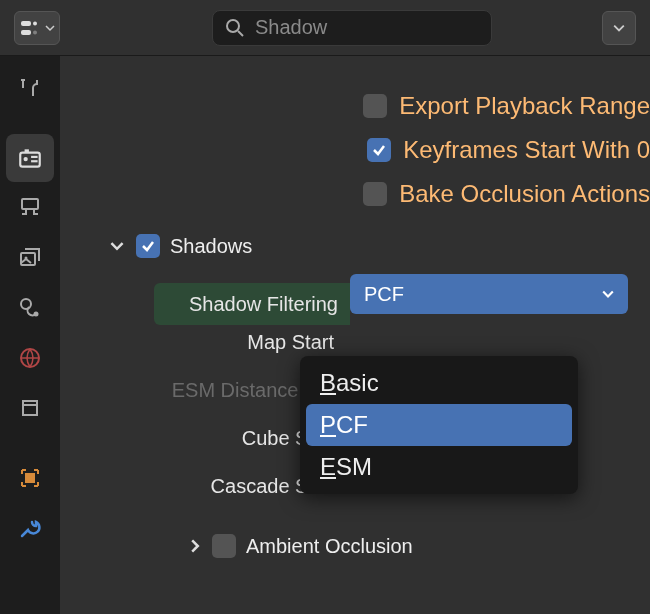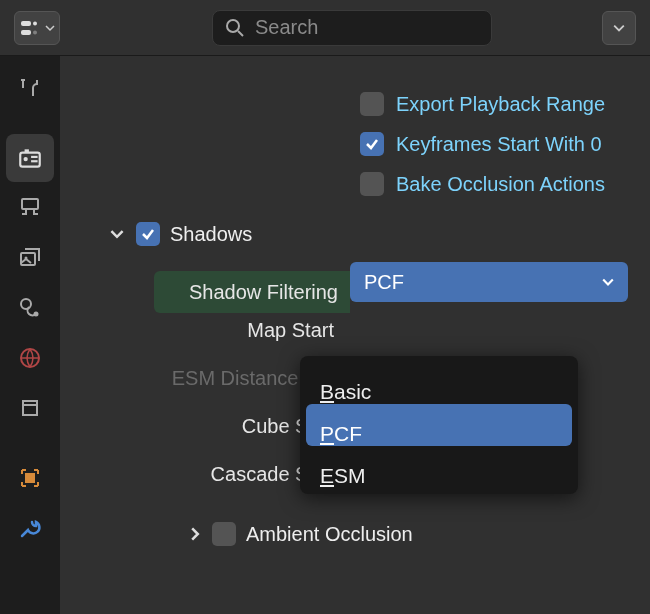--- a/index.html
+++ b/index.html
@@ -15,38 +15,38 @@
   
   .main { display: flex; height: calc(100% - 56px); }
   
   .sidebar { width: 60px; background: #1d1d1d; display: flex; flex-direction: column; align-items: center; padding-top: 8px; gap: 2px; }
   .side-item { width: 48px; height: 48px; display: flex; align-items: center; justify-content: center; border-radius: 8px; }
   .side-item.active { background: #3a3a3a; }
   .side-sep { height: 18px; }
   
   .panel { flex: 1; background: #303030; padding: 28px 0 0 0; overflow: hidden; }
   
-  .checkrow { display: flex; align-items: center; gap: 12px; padding: 8px 0 8px 300px; font-size: 20px; color: #7dd3fc; }
+  .checkrow { display: flex; align-items: center; gap: 12px; padding: 8px 0 8px 300px; font-size: 24px; color: #fdba74; justify-content: flex-end; }
   .check { width: 24px; height: 24px; border-radius: 5px; background: #545454; display:flex; align-items:center; justify-content:center; }
   .check.on { background: #4772b3; }
   .check.on svg { display:block; }
   .check svg { display:none; }
   
   .section-header { display: flex; align-items: center; gap: 10px; padding: 18px 0 12px 48px; font-size: 20px; color: #eee; }
   .section-header .collapse-icon { width:18px; height:18px; display:flex; align-items:center; justify-content:center; }
   
   .field-row { display: flex; align-items: center; height: 48px; }
   .field-label { width: 290px; text-align: right; padding-right: 16px; font-size: 20px; color: #e6e6e6; white-space:nowrap; overflow:hidden; text-overflow:ellipsis;}
   .field-label.highlight { background: #2d4a36; border-radius: 6px 0 0 6px; height: 42px; line-height: 42px; margin-left: 94px; width: 196px; padding-right: 12px; margin-top: 20px; }
   .field-label.disabled { color: #6a6a6a; }
   
   .dropdown-btn { width: 278px; height: 40px; background: #4772b3; border-radius: 6px; display: flex; align-items: center; padding: 0 14px; color: #fff; font-size: 20px; justify-content: space-between; }
   
   .dropdown-list { position: absolute; left: 300px; top: 356px; width: 278px; background: #181818; border-radius: 8px; padding: 6px; box-shadow: 0 4px 20px rgba(0,0,0,.6); z-index: 10; }
-  .dropdown-opt { height: 42px; display: flex; align-items: flex-end; padding: 0 14px; border-radius: 6px; font-size: 21px; color: #eee; }
+  .dropdown-opt { height: 42px; display: flex; align-items: center; padding: 0 14px; border-radius: 6px; font-size: 24px; color: #eee; }
   .dropdown-opt.sel { background: #4772b3; color: #fff; }
   .dropdown-opt .ul { text-decoration: underline; }
   
   .subsection { display: flex; align-items: center; gap: 10px; padding: 24px 0 0 128px; font-size: 20px; color: #eee; }
 </style>
 </head>
 <body>
 
 <div class="topbar">
   <div class="editor-select">
@@ -58,21 +58,21 @@
       </svg>
     <svg class="chev" width="10" height="10" viewBox="0 0 10 10">
         <path d="M1 3 L5 7 L9 3" stroke="#ccc" stroke-width="1.5" fill="none"></path>
       </svg>
   </div>
   <div class="search-box">
     <svg width="20" height="20" viewBox="0 0 20 20">
         <circle cx="8" cy="8" r="6" stroke="#aaa" stroke-width="2" fill="none"></circle>
         <line x1="13" y1="13" x2="18" y2="18" stroke="#aaa" stroke-width="2"></line>
       </svg>
-    <span>Search</span>
+    <span>Shadow</span>
   </div>
   <div class="rightbtn">
     <svg width="12" height="12" viewBox="0 0 10 10">
         <path d="M1 3 L5 7 L9 3" stroke="#ccc" stroke-width="1.5" fill="none"></path>
       </svg>
   </div>
 </div>
 
 <div class="main">
   <div class="sidebar">

